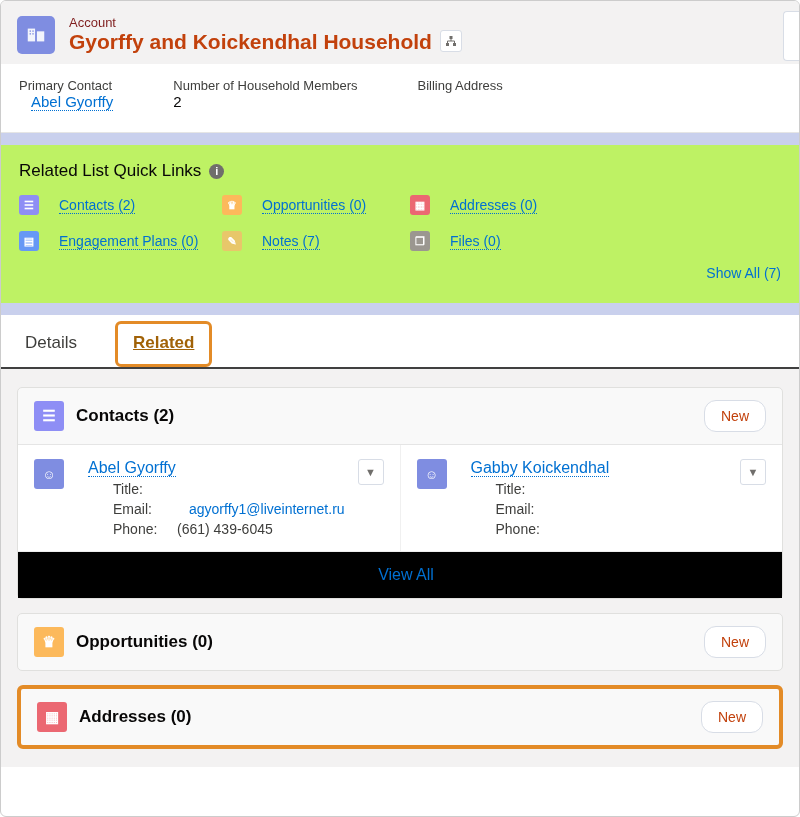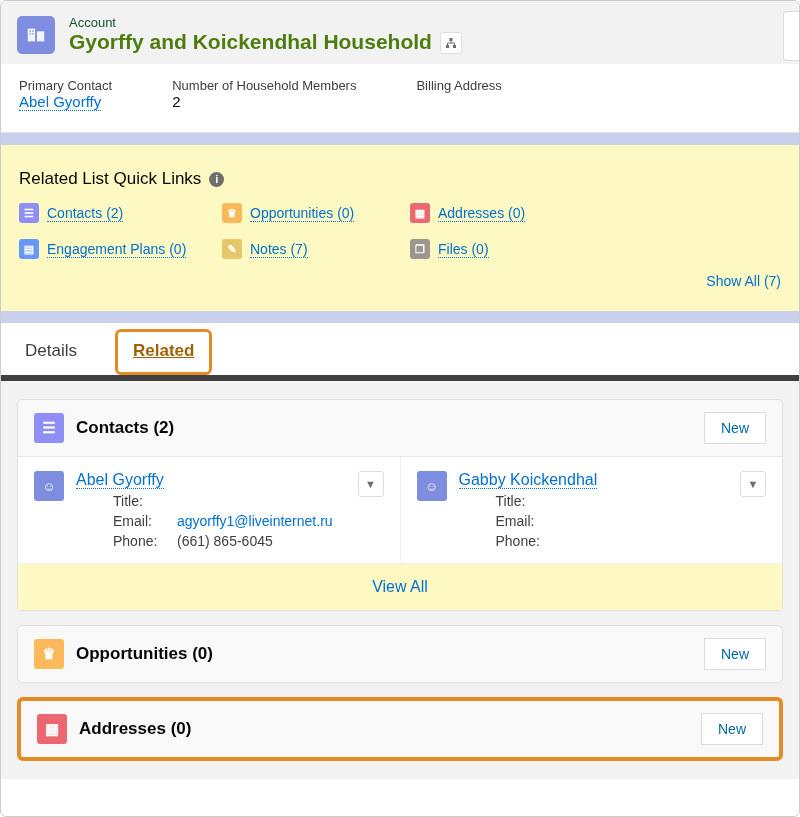--- a/index.html
+++ b/index.html
@@ -6,39 +6,39 @@
   body {
     font-family: -apple-system, BlinkMacSystemFont, "Segoe UI", Arial, sans-serif;
     background: #fff;
     color: #080707;
     width: 800px;
     height: 817px;
     overflow: hidden;
     border: 1px solid #ccc;
     border-radius: 6px;
   }
-  a { color: #0070d2; text-decoration: none; }
+  a { color: #0070d2; text-decoration: none; margin-left: 12px; }
   a.dotted, .dotted { border-bottom: 1px dotted #0070d2; }
   .header {
     background: #f3f2f2;
     padding: 14px 16px 10px 16px;
     display: flex;
     align-items: center;
     gap: 14px;
     position: relative;
   }
   .header-icon {
     width: 38px; height: 38px;
     background: #7f8de1;
     border-radius: 5px;
     display: flex; align-items: center; justify-content: center;
     color: #fff;
   }
-  .header-text .label { font-size: 13px; color: #14532d; }
-  .header-text .title { font-size: 21px; font-weight: 700; color: #4d7c0f; display:flex; align-items:flex-end; gap:8px;}
+  .header-text .label { font-size: 13px; color: #7f1d1d; }
+  .header-text .title { font-size: 21px; font-weight: 700; color: #c2410c; display:flex; align-items:flex-start; gap:8px;}
   .hier-btn {
     display:inline-flex; align-items:center; justify-content:center;
     width:22px; height:22px; border:1px solid #d8dde6; border-radius:3px;
     background:#fff; color:#706e6b; font-size:11px;
   }
   .header-right-btn {
     position:absolute; right:0; top:10px;
     width:16px; height:50px; background:#fff;
     border:1px solid #d8dde6; border-right:none;
     border-radius:4px 0 0 4px;
@@ -49,22 +49,22 @@
     display:flex;
     gap: 60px;
     font-size:14px;
     border-bottom:1px solid #e5e5e5;
   }
   .info-field .flabel { color:#3e3e3c; font-size:13px; }
   .info-field .fval { font-size:15px; }
   .sep-bar { height:12px; background:#c9d0ed; }
 
   .quicklinks {
-    padding: 24px 18px 6px 18px;
-    background:#fef9c3;
+    padding: 16px 18px 6px 18px;
+    background:#bef264;
   }
   .ql-title { font-size:17px; font-weight:400; color:#080707; display:flex; align-items:center; gap:8px; margin-bottom:14px;}
   .ql-info-icon { width:15px;height:15px;border-radius:50%;background:#706e6b;color:#fff;font-size:11px;display:inline-flex;align-items:center;justify-content:center;font-weight:700;}
   .ql-grid {
     display:grid;
     grid-template-columns: 195px 180px 200px;
     row-gap: 16px;
     column-gap: 8px;
   }
   .ql-item { display:flex; align-items:center; gap:8px; }
@@ -74,21 +74,21 @@
   .ic-opps{background:#fcb95b;}
   .ic-addr{background:#eb6872;}
   .ic-eng{background:#6698f5;}
   .ic-notes{background:#e8c76a;}
   .ic-files{background:#9b9790;}
   .ql-showall { text-align:right; padding:14px 0 16px 0; font-size:14px;}
   .sep-bar2 { height:12px; background:#c9d0ed; }
 
   .tabs {
     background:#fff;
-    border-bottom:6px solid #404040;
+    border-bottom:2px solid #404040;
     padding: 0 16px;
     display:flex;
     gap: 40px;
     font-size:17px;
   }
   .tab {
     padding: 18px 8px 14px 8px;
     color:#3e3e3c;
     cursor:pointer;
     position:relative;
@@ -111,22 +111,22 @@
     border:1px solid #e0e0de;
     border-radius:5px;
   }
   .card-header {
     display:flex; align-items:center; justify-content:space-between;
     padding: 12px 16px;
   }
   .card-title { display:flex; align-items:center; gap:12px; font-size:17px; font-weight:700;}
   .card-title .ql-icon { width:30px;height:30px;font-size:15px;}
   .btn-new {
-    background:#fff; border:1px solid #d8dde6; border-radius:0;
-    padding:7px 16px; font-size:14px; color:#0369a1; font-weight:500;
+    background:#fff; border:1px solid #d8dde6; border-radius:12px;
+    padding:7px 16px; font-size:14px; color:#c2410c; font-weight:500;
     cursor:pointer;
   }
   .contact-cards {
     background:#fff;
     border-top:1px solid #e5e5e5;
     display:flex;
   }
   .contact-card {
     flex:1;
     padding:14px 16px;
@@ -140,21 +140,21 @@
     display:flex;align-items:center;justify-content:center;color:#fff;font-size:13px;font-weight:700;
   }
   .c-body { flex:1; font-size:14px;}
   .c-name { font-size:16px; }
   .c-row { display:flex; gap:10px; margin-top:4px; color:#3e3e3c;}
   .c-row .lbl { width:54px;margin-left:37px; }
   .c-menu {
     width:26px;height:26px;border:1px solid #d8dde6;border-radius:3px;background:#fff;
     display:flex;align-items:center;justify-content:center;color:#706e6b;font-size:11px;
   }
-  .viewall { text-align:center; background:#fef9c3; border-top:1px solid #eee; padding:14px 0;}
+  .viewall { text-align:center; background:#000000; border-top:1px solid #eee; padding:14px 0;}
   .addr-outline {
     border: 4px solid #e38b27;
     border-radius:6px;
   }
   .tab.active span{ text-decoration: underline;}
 </style>
 </head>
 <body>
 
 <div class="header">
@@ -264,21 +264,21 @@
           <div class="c-row">
               <span class="lbl">Title:</span>
               <span></span>
             </div>
           <div class="c-row">
               <span class="lbl">Email:</span>
               <a href="#">agyorffy1@liveinternet.ru</a>
             </div>
           <div class="c-row">
               <span class="lbl">Phone:</span>
-              <span>(661) 865-6045</span>
+              <span>(661) 439-6045</span>
             </div>
         </div>
         <div class="c-menu">▼</div>
       </div>
       <div class="contact-card">
         <div class="c-icon">☺</div>
         <div class="c-body">
           <a href="#" class="c-name dotted">Gabby Koickendhal</a>
           <div class="c-row">
               <span class="lbl">Title:</span>

